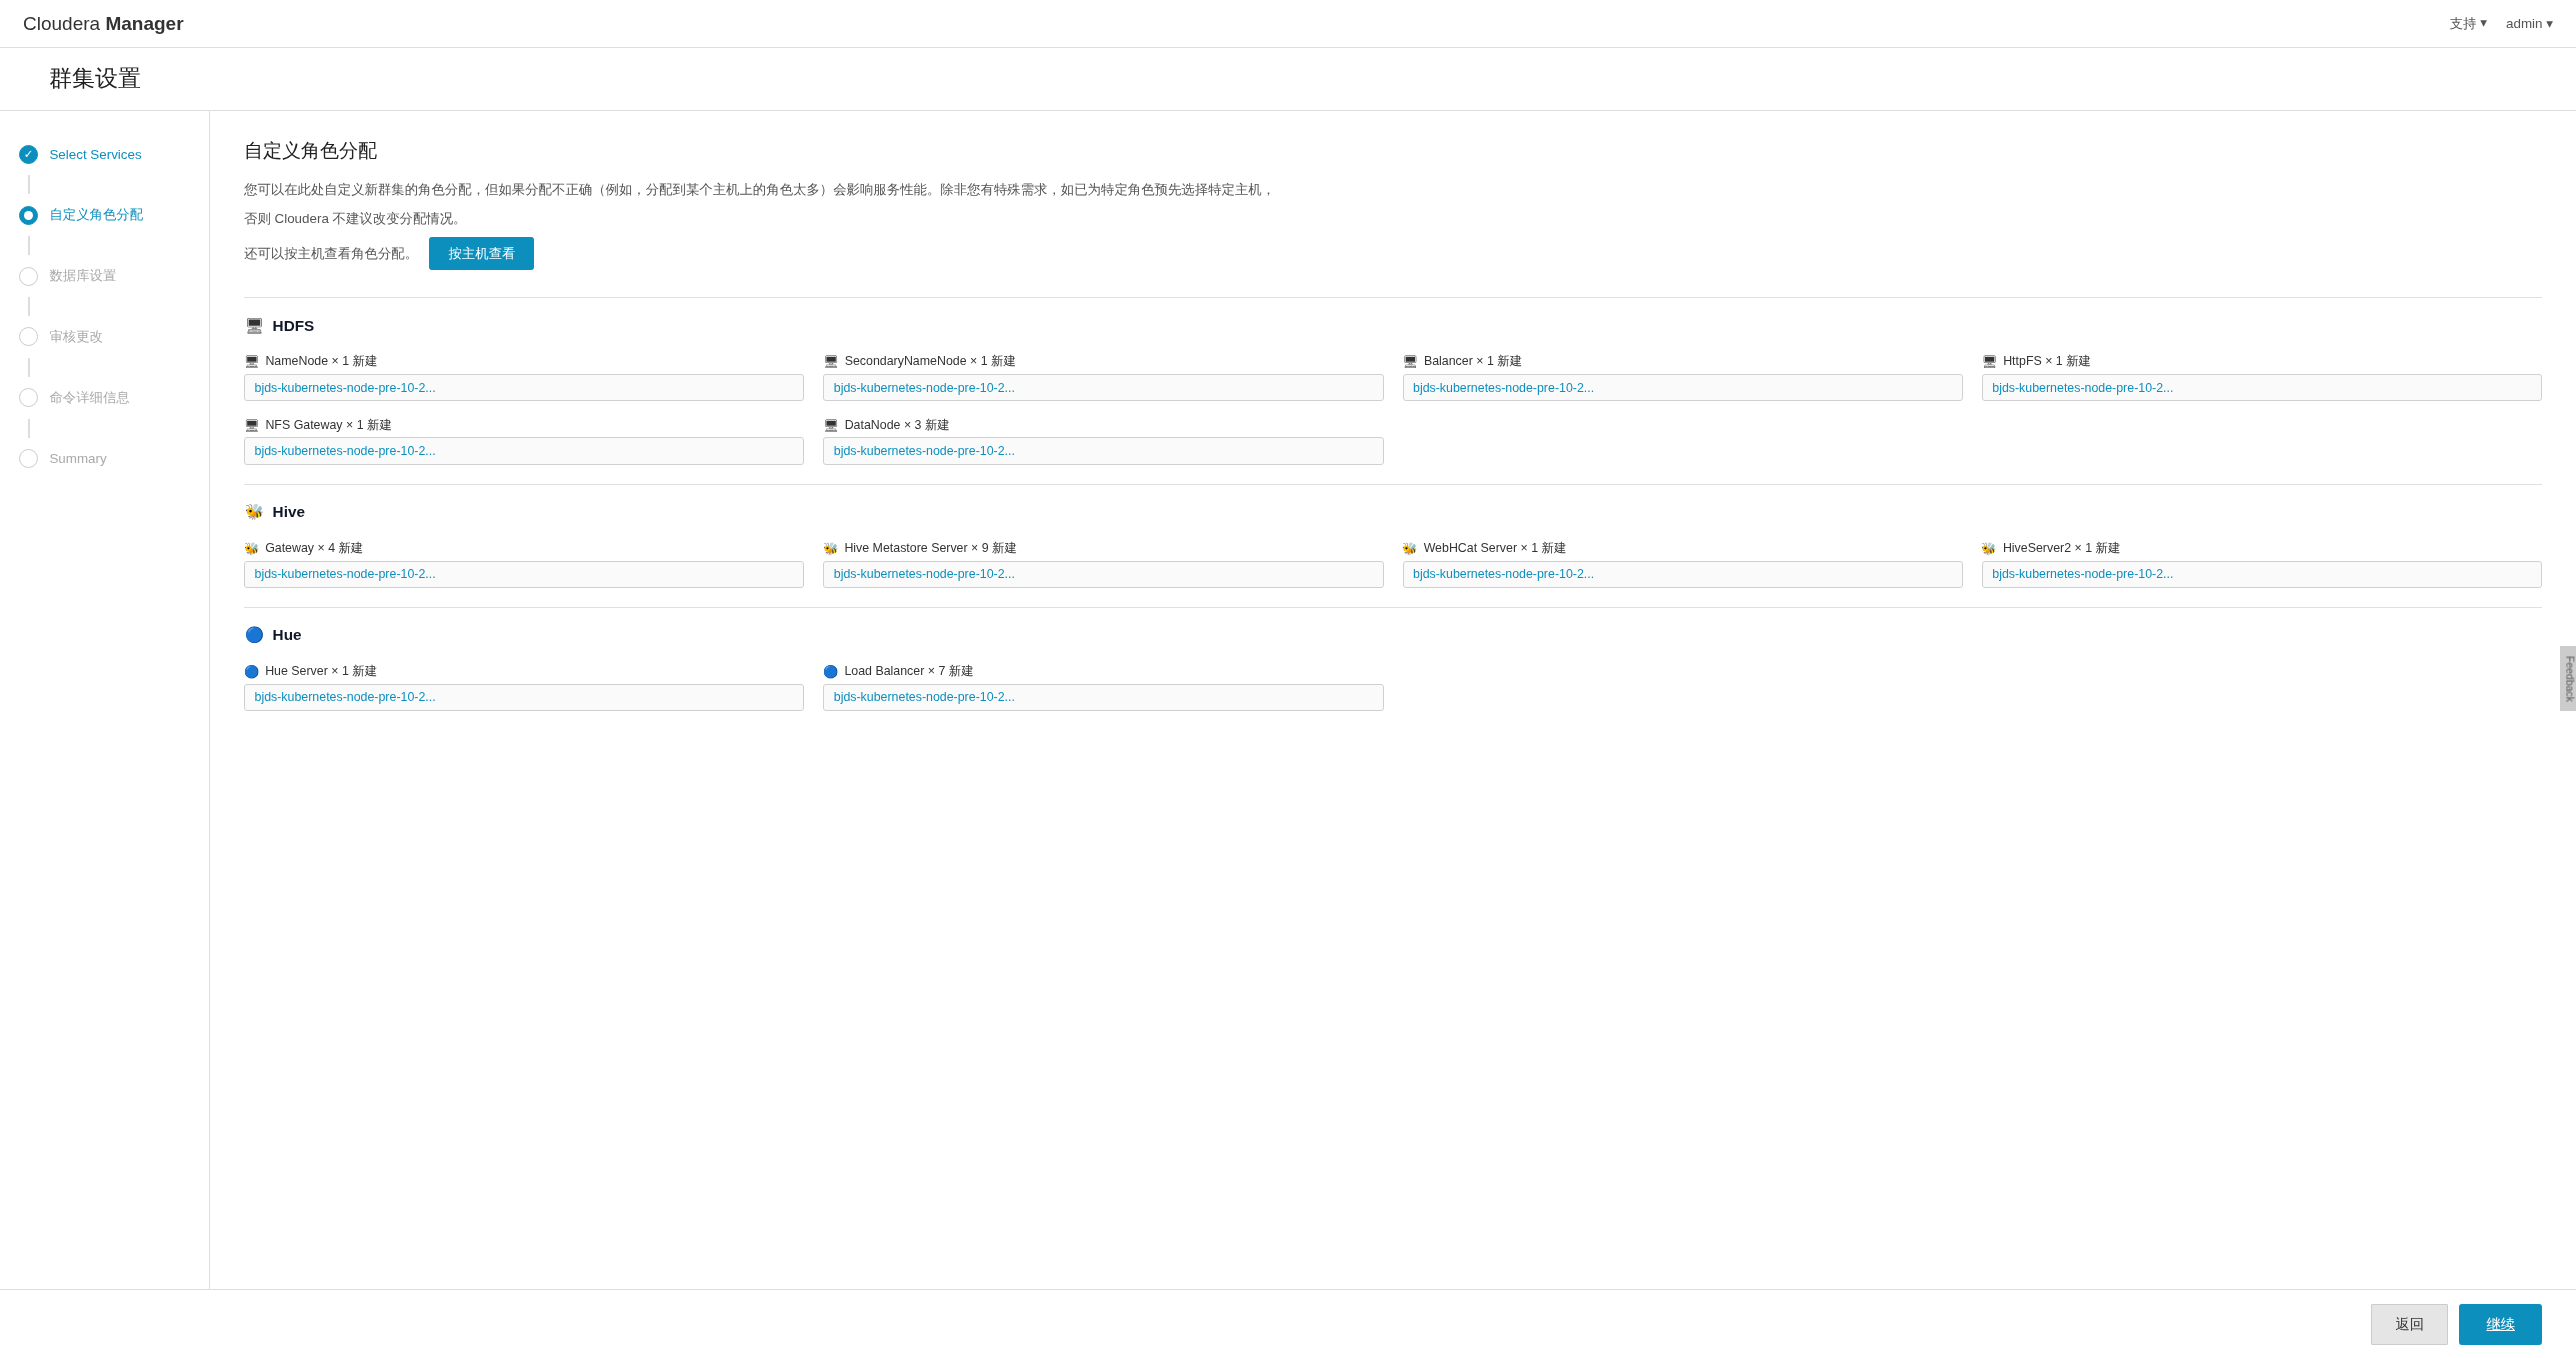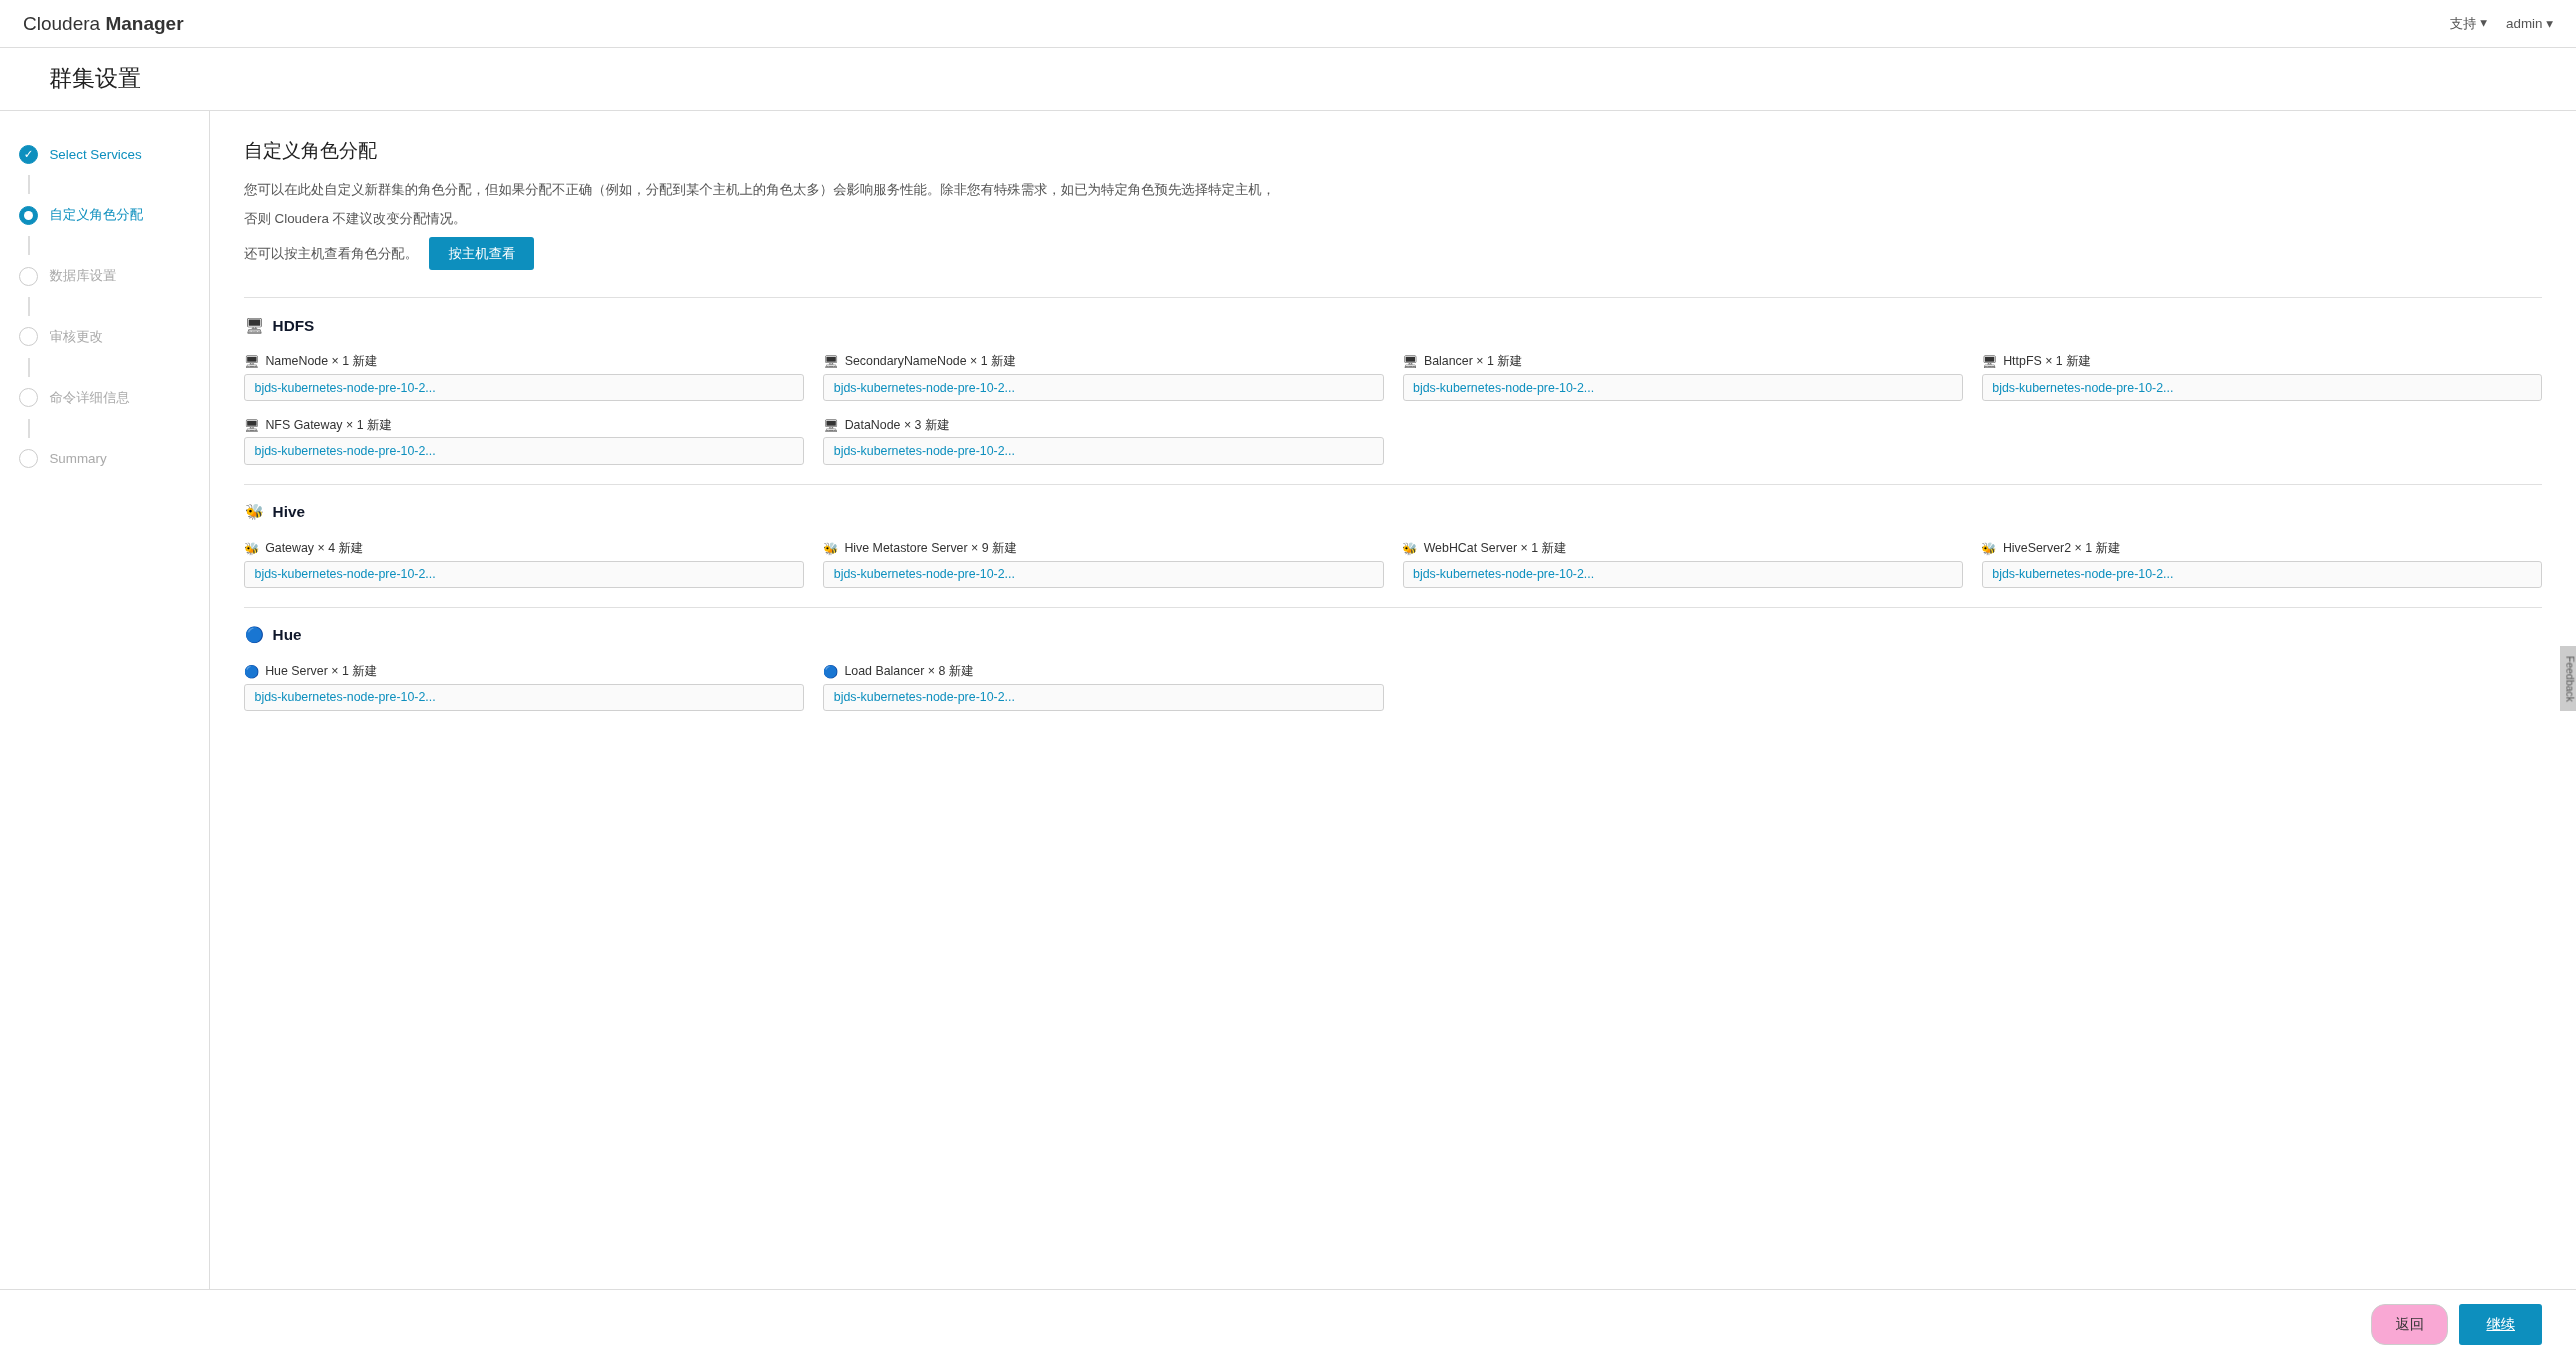--- a/index.html
+++ b/index.html
@@ -223,25 +223,25 @@
       left: 0;
       background: #fff;
       border-top: 1px solid #ddd;
       padding: 13.4px 34px;
       display: flex;
       justify-content: flex-end;
       gap: 11.4px;
     }
 
     .btn-secondary {
-      background: #f9a8d4;
+      background: #e5e5e5;
       color: #333;
       border: 1px solid #ccc;
       padding: 7.6px 23px;
-      border-radius: 14px;
+      border-radius: 1px;
       cursor: pointer;
       font-size: 14.3px;
     }
 
     .btn-continue {
       background: #0d8fbe;
       color: #fff;
       border: none;
       padding: 11px 27px;
       border-radius: 2.9px;
@@ -448,21 +448,21 @@
         <div class="role-item">
           <div class="role-label">
             <span>🔵</span>
             <span>Hue Server × 1 新建</span>
           </div>
           <div class="role-host-box">bjds-kubernetes-node-pre-10-2...</div>
         </div>
         <div class="role-item">
           <div class="role-label">
             <span>🔵</span>
-            <span>Load Balancer × 8 新建</span>
+            <span>Load Balancer × 7 新建</span>
           </div>
           <div class="role-host-box">bjds-kubernetes-node-pre-10-2...</div>
         </div>
       </div>
     </div>
 
     <div style="height: 67px;"></div>
 
   </div>
 </div>

